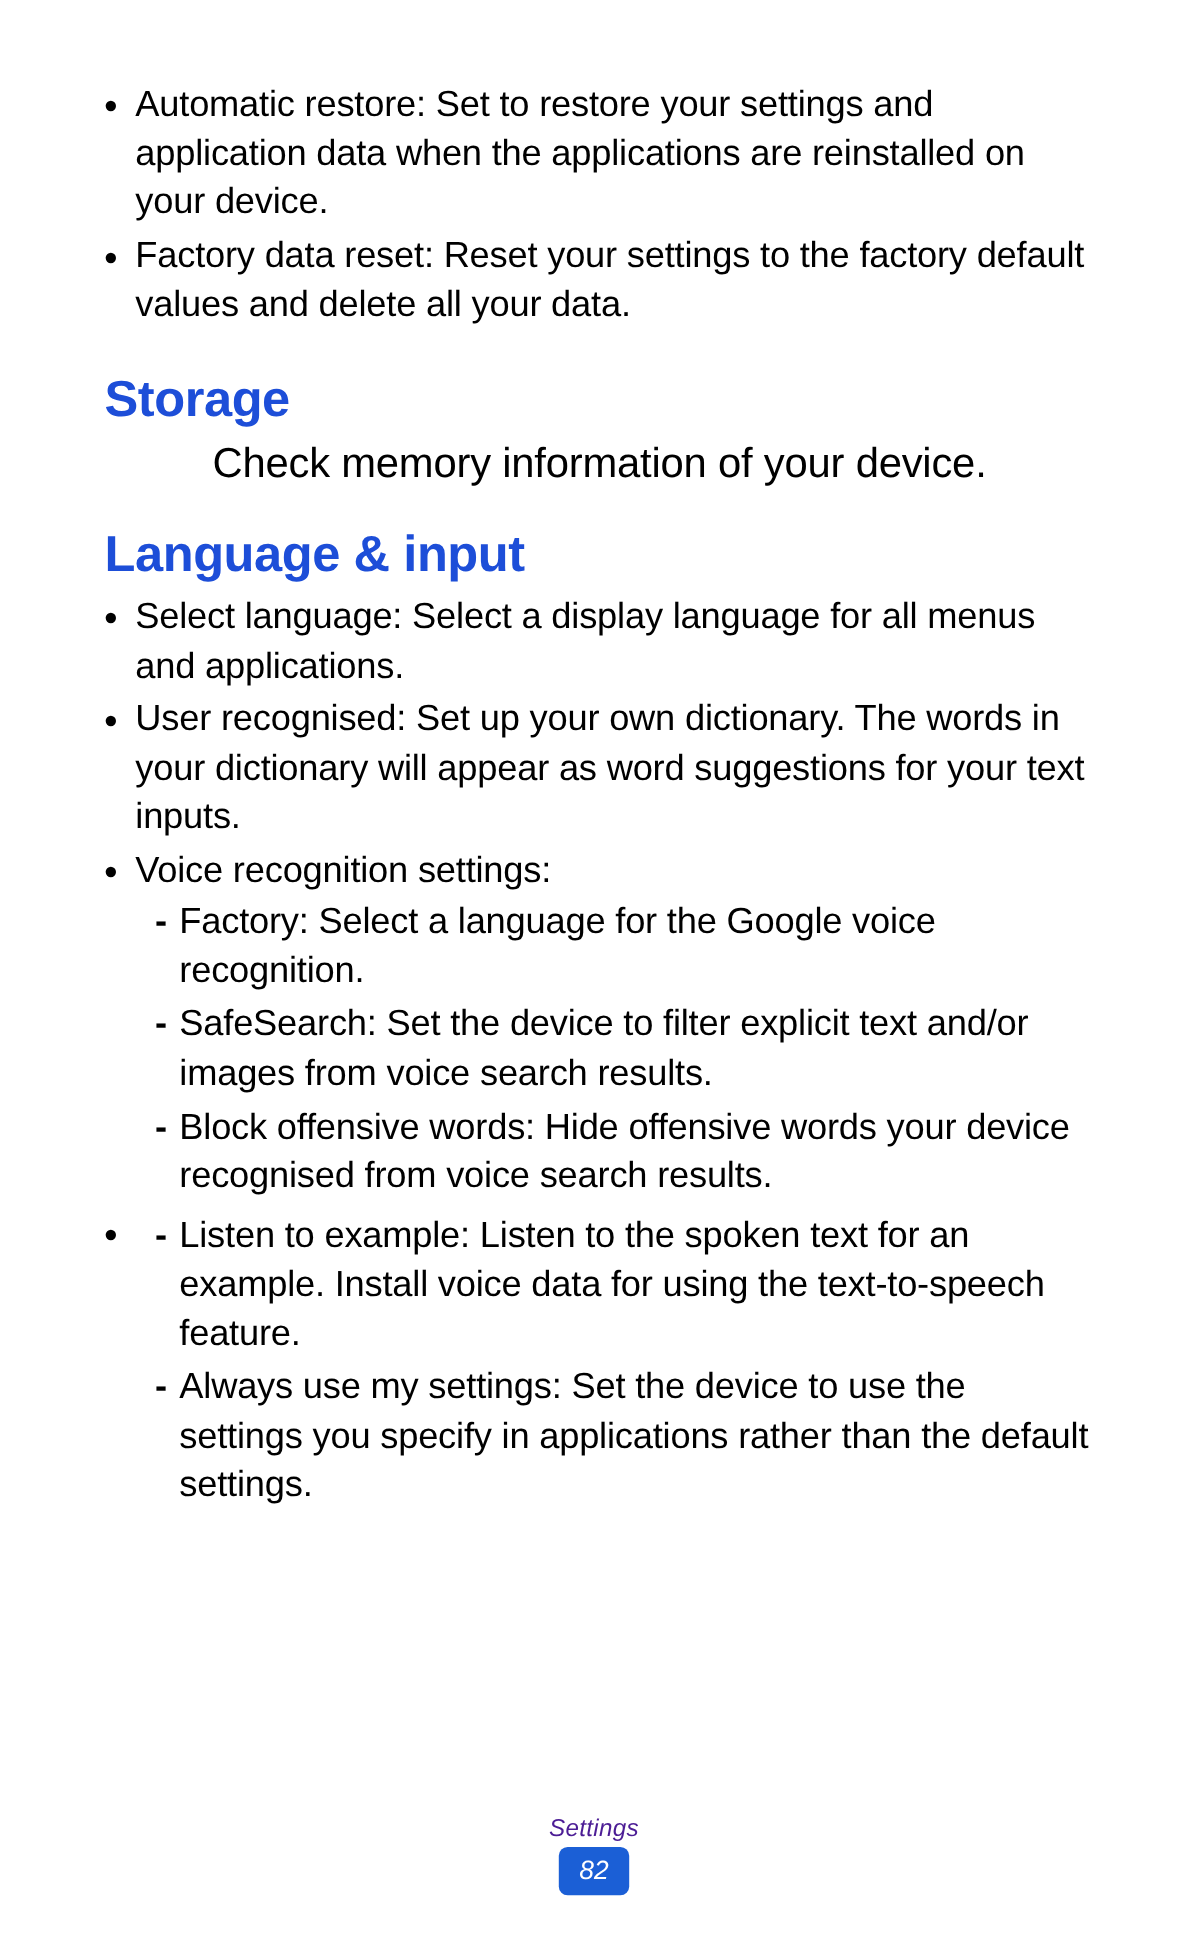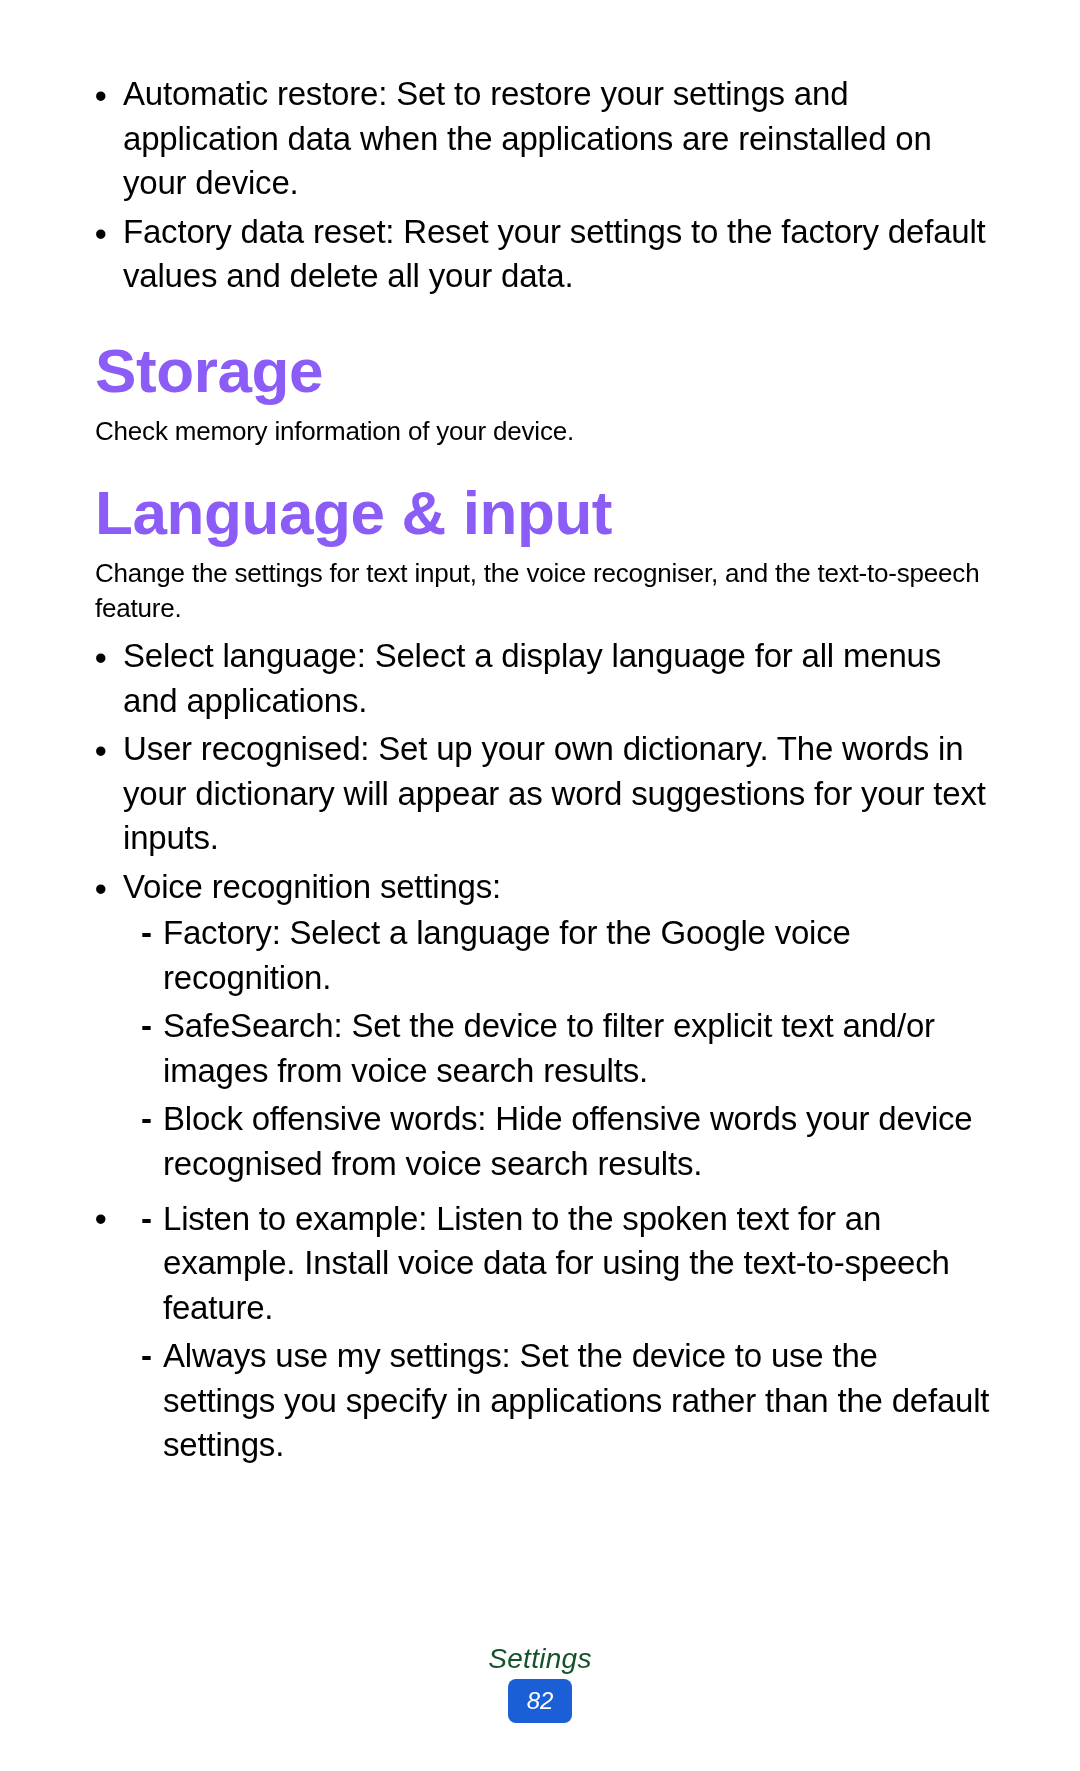--- a/index.html
+++ b/index.html
@@ -33,31 +33,32 @@
     font-weight: 700;
     padding-top: 2px;
   }
   .bullet-body {
     flex: 1 1 auto;
   }
   .bold {
     font-weight: 400;
   }
   h2.section-title {
-    color: #8b5cf6;
-    font-size: 62px;
+    color: #1d4ed8;
+    font-size: 46px;
     font-weight: 700;
     margin: 26px 0 8px 0;
     letter-spacing: -0.4px;
   }
   .section-desc {
-    font-size: 26px;
+    font-size: 38px;
     line-height: 1.35;
     margin: 0 0 28px 0;
     letter-spacing: -0.2px;
+    text-align: center;
   }
   .sub-list {
     margin-top: 2px;
   }
   .sub-item {
     display: flex;
     font-size: 33px;
     line-height: 1.35;
     letter-spacing: -0.2px;
     margin-bottom: 4px;
@@ -73,22 +74,22 @@
   }
   .footer {
     position: absolute;
     left: 0;
     right: 0;
     bottom: 48px;
     text-align: center;
   }
   .footer-label {
     font-style: italic;
-    font-size: 28px;
-    color: #14532d;
+    font-size: 22px;
+    color: #4c1d95;
     letter-spacing: 0.3px;
   }
   .page-badge {
     display: inline-flex;
     align-items: center;
     justify-content: center;
     width: 64px;
     height: 44px;
     border-radius: 8px;
     background: #1b5fd6;
@@ -116,21 +117,20 @@
       <div class="bullet-body">
         <span class="bold">Factory data reset</span><span>: Reset your settings to the factory default values and delete all your data.</span>
       </div>
     </div>
   </div>
 
   <h2 class="section-title">Storage</h2>
   <p class="section-desc">Check memory information of your device.</p>
 
   <h2 class="section-title">Language &amp; input</h2>
-  <p class="section-desc" style="margin-bottom:8px;">Change the settings for text input, the voice recogniser, and the text-to-speech feature.</p>
 
   <div class="bullet-list">
 
     <div class="bullet-item">
       <div class="bullet-dot">•</div>
       <div class="bullet-body">
         <span class="bold">Select language</span><span>: Select a display language for all menus and applications.</span>
       </div>
     </div>
 

